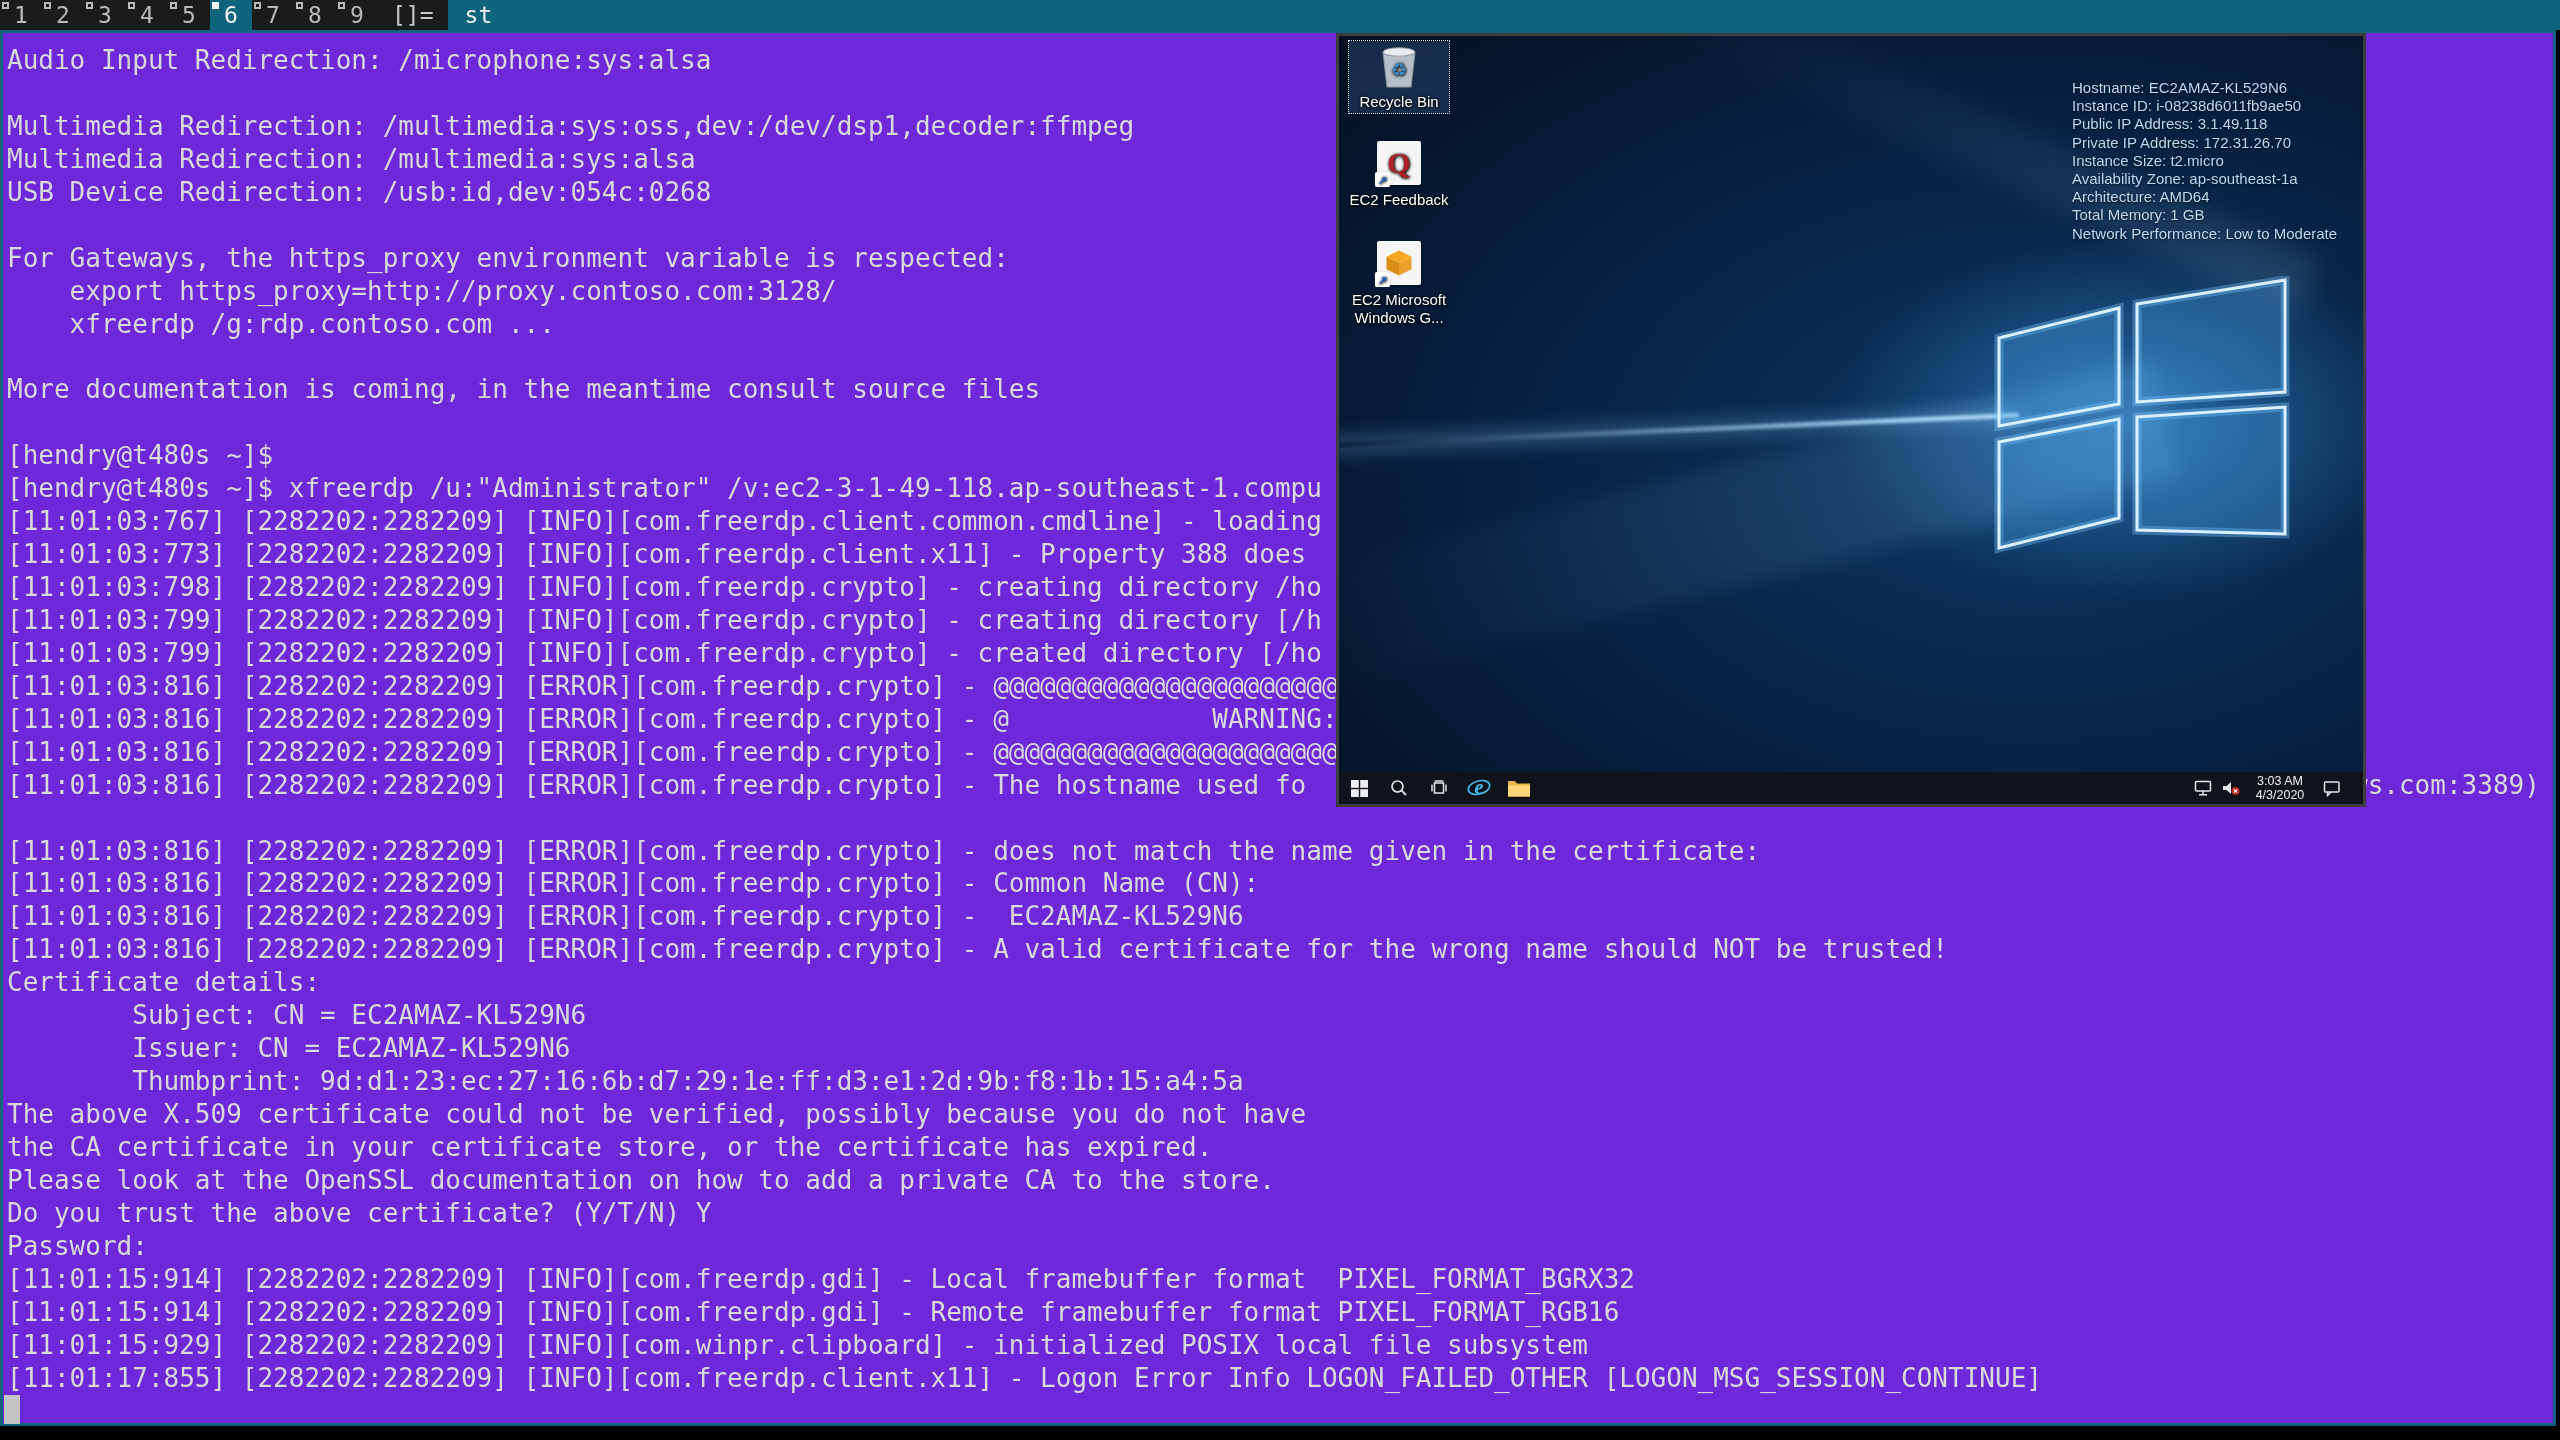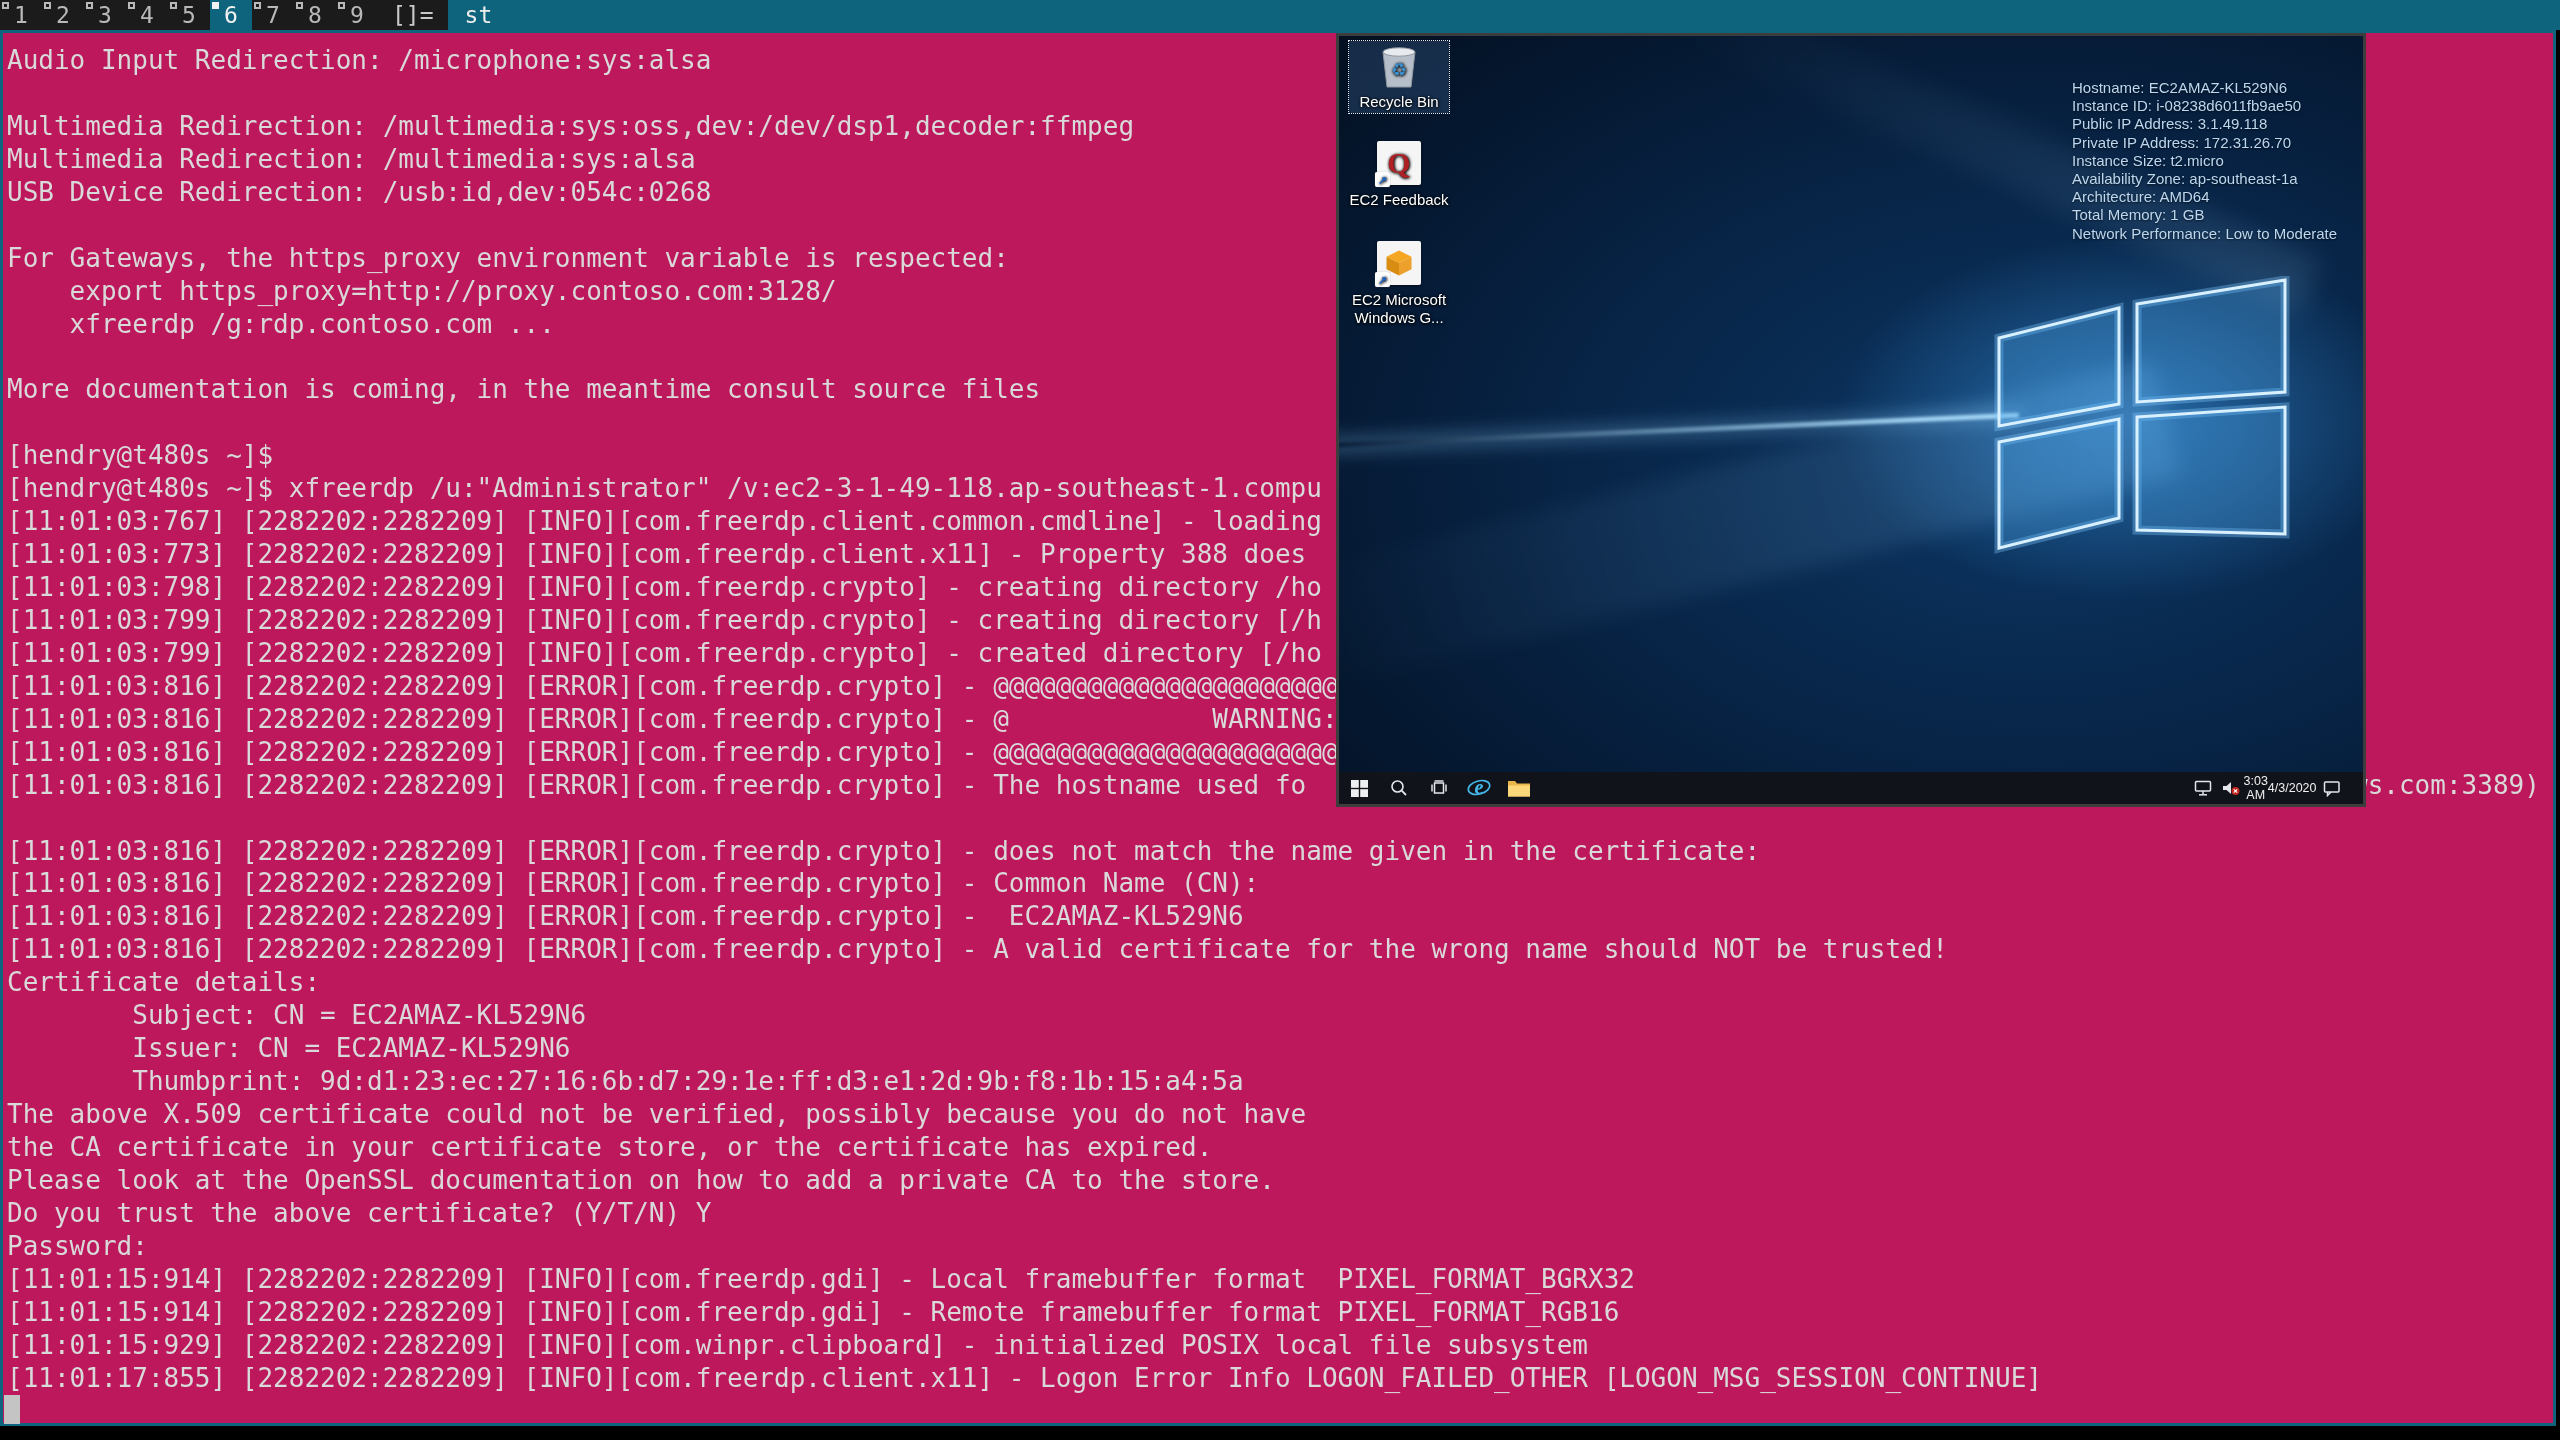--- a/index.html
+++ b/index.html
@@ -11,21 +11,21 @@
        display:flex;align-items:stretch;font-size:23px;color:#b9b9b9;z-index:20;}
   .tag{width:42px;position:relative;display:flex;align-items:center;justify-content:center;cursor:default;}
   .tag .ind{position:absolute;top:2px;left:2px;width:7px;height:7px;border:2px solid #b9b9b9;box-sizing:border-box;}
   .tag.sel{background:#0e647d;color:#f2f2f2;}
   .tag.sel .ind{background:#f2f2f2;border-color:#f2f2f2;}
   #layout{display:flex;align-items:center;padding:0 14px;color:#c9c9c9;}
   #title{flex:1;background:#0e647d;color:#ededed;display:flex;align-items:center;padding-left:17px;}
   #status{display:flex;align-items:center;background:#1b1b1b;color:#cdcdcd;white-space:pre;padding-right:2px;}
 
   
-  #term{position:absolute;left:0;top:30px;width:2556px;height:1396px;background:#be185d;
+  #term{position:absolute;left:0;top:30px;width:2556px;height:1396px;background:#6d28d9;
         border:3px solid #0e647d;box-sizing:border-box;z-index:1;}
   #rows{position:absolute;left:4px;top:11px;width:2540px;}
   .trow{height:32.95px;line-height:32.95px;font-size:26px;color:#d9d9d9;white-space:pre;}
   #cursor{position:absolute;left:4px;top:1395px;width:16px;height:29px;background:#c4c4c4;z-index:2;}
   #fragment{position:absolute;left:2352px;top:769px;height:32.95px;line-height:32.95px;
             font-size:26px;color:#d9d9d9;white-space:pre;z-index:5;}
 
   
   #rdpwin{position:absolute;left:1336px;top:33px;width:1030px;height:774px;
           border:3px solid #3d3d3d;box-sizing:border-box;z-index:10;
@@ -282,21 +282,21 @@
           <line x1="5" y1="14.8" x2="13" y2="14.8" stroke="#e3e6ea" stroke-width="1.5"></line>
         </svg>
       </div>
       <div class="trayslot" style="width:28px;">
         <svg width="19" height="17" viewBox="0 0 19 17">
           <polygon points="1,6 4.5,6 9,2 9,14 4.5,10 1,10" fill="#e3e6ea"></polygon>
           <circle cx="13.5" cy="11" r="4" fill="#c4261d"></circle>
           <path d="M11.8 9.3 L15.2 12.7 M15.2 9.3 L11.8 12.7" stroke="#fff" stroke-width="1.2"></path>
         </svg>
       </div>
-      <div id="clock" class="trayslot" style="flex-direction:row;">
+      <div id="clock" class="trayslot" style="flex-direction:column;">
         <div>3:03 AM</div>
         <div>4/3/2020</div>
       </div>
       <div class="trayslot" style="width:34px;">
         <svg width="18" height="17" viewBox="0 0 18 17">
           <rect x="1.5" y="2" width="14.5" height="10" rx="1" fill="none" stroke="#e3e6ea" stroke-width="1.5"></rect>
           <path d="M4.5 12 L4.5 15.5 L8 12" fill="none" stroke="#e3e6ea" stroke-width="1.5"></path>
         </svg>
       </div>
     </div>

